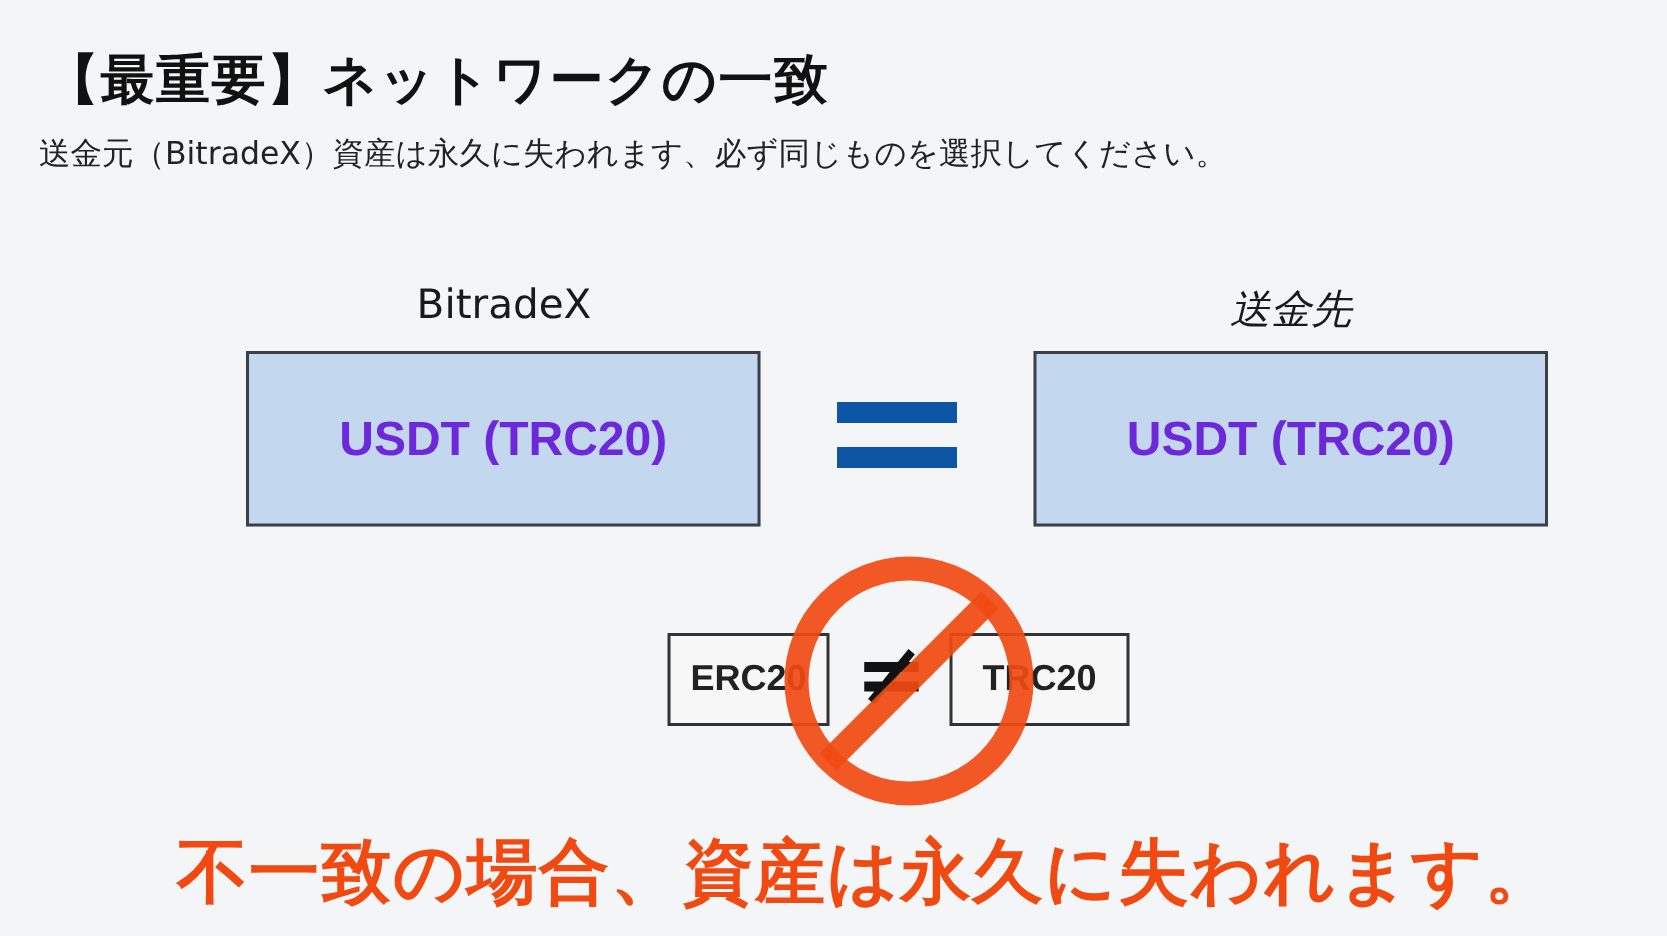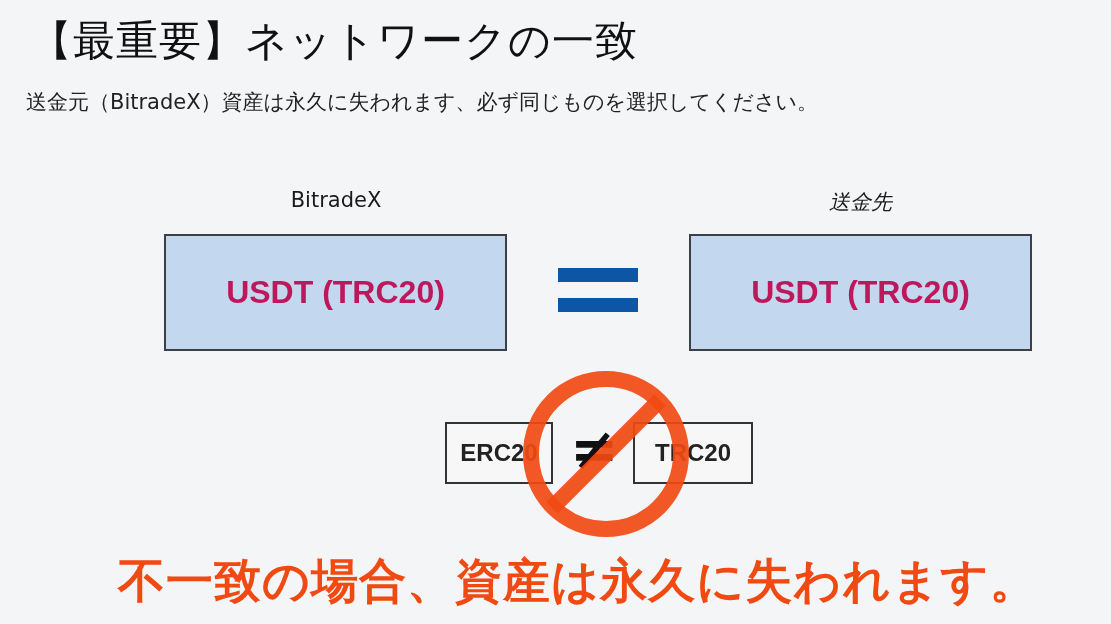--- a/index.html
+++ b/index.html
@@ -1,20 +1,20 @@
 <!DOCTYPE html>
 <html><head>
 <meta charset="utf-8">
 <style>
   html, body { margin:0; padding:0; }
   body { width:1111px; height:624px; background:#f4f5f7; position:relative; overflow:hidden; font-family:"DejaVu Sans", sans-serif; color:#111; }
-  .title { position:absolute; left:30px; top:13px; font-size:42px; font-weight:normal; letter-spacing:1px; white-space:nowrap; }
+  .title { position:absolute; left:30px; top:29px; font-size:36px; font-weight:bold; letter-spacing:1px; white-space:nowrap; }
   .subtitle { position:absolute; left:26px; top:88px; font-size:21px; white-space:nowrap; color:#222; }
-  .label { position:absolute; font-size:21px; text-align:center; color:#1a1a1a; }
-  .netbox { position:absolute; background:#c3d8ee; border:2px solid #3b4048; display:flex; align-items:center; justify-content:center; font-family:"Liberation Sans", sans-serif; font-weight:bold; font-size:32px; color:#be185d; box-sizing:border-box; }
+  .label { position:absolute; font-size:27px; text-align:center; color:#1a1a1a; }
+  .netbox { position:absolute; background:#c3d8ee; border:2px solid #3b4048; display:flex; align-items:center; justify-content:center; font-family:"Liberation Sans", sans-serif; font-weight:bold; font-size:32px; color:#6d28d9; box-sizing:border-box; }
   .eq-bar { position:absolute; left:558px; width:80px; height:14px; background:#0d56a6; }
   .small-box { position:absolute; top:422px; width:108px; height:62px; border:2px solid #333; background:#f7f7f7; box-sizing:border-box; display:flex; align-items:center; justify-content:center; font-family:"Liberation Sans", sans-serif; font-weight:bold; font-size:24px; color:#222; }
   .neq { position:absolute; left:570px; top:420px; font-size:58px; font-weight:bold; color:#111; line-height:1; font-family:"DejaVu Sans", sans-serif; }
   .prohibit { position:absolute; left:520px; top:368px; width:172px; height:172px; }
   .warning { position:absolute; left:118px; top:550px; font-size:47px; font-weight:bold; color:#f04a12; white-space:nowrap; letter-spacing:1px; }
 </style>
 </head>
 <body>
 
 <div class="title">【最重要】ネットワークの一致</div>

